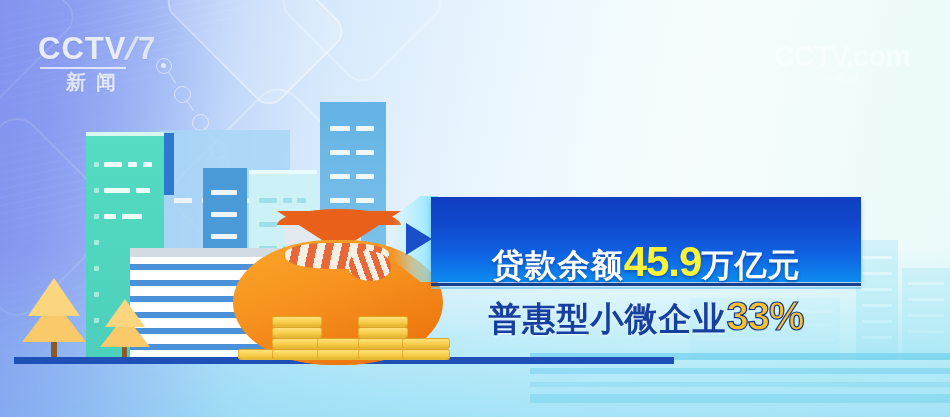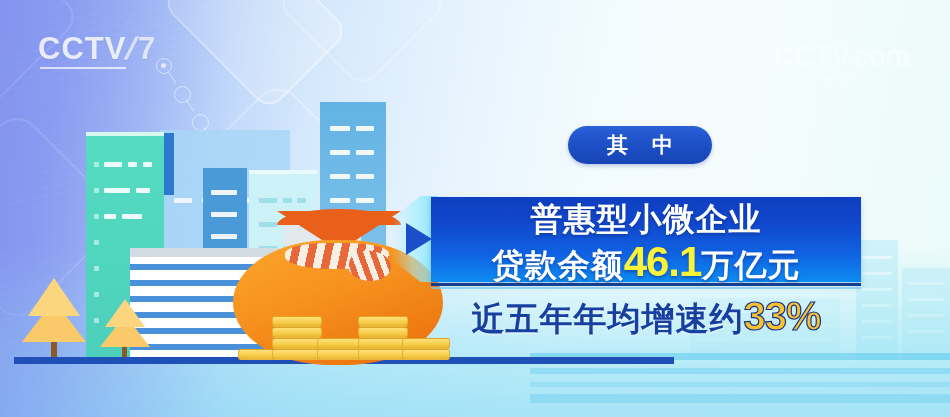--- a/index.html
+++ b/index.html
@@ -668,42 +668,37 @@
   <div class="stack" style="left:402px; width:48px; height:24px;">
     <span class="coin" style="bottom:0;"></span>
     <span class="coin" style="bottom:11px;"></span>
   </div>
 
   <div class="logo-wrap">
     <div class="logo-cctv">
       <span>CCTV</span><span class="logo-slash">/</span><span class="logo-13">7</span>
     </div>
     <div class="logo-bar"></div>
+    <div class="logo-news">新闻</div>
   </div>
 
   <div class="watermark">
     <div class="wm-main">CCTV.com</div>
     <div class="wm-sub">央视网</div>
   </div>
 
-  <div class="badge">
-    <span>其 中</span>
-  </div>
 
   <div class="arrow-glow"></div>
   <div class="arrow-tri"></div>
 
   <div class="banner"></div>
   <div class="banner-underline"></div>
   <div class="banner-underline2"></div>
 
-  <div class="bline bline1">
-    <span class="cn-white">普惠型小微企业</span>
-  </div>
   <div class="bline bline2">
-    <span class="cn-white">贷款余额</span><span class="num-yellow">46.1</span><span class="cn-white">万亿元</span>
+    <span class="cn-white">贷款余额</span><span class="num-yellow">45.9</span><span class="cn-white">万亿元</span>
   </div>
 
   <div class="tagline">
-    <span class="cn-darkblue">近五年年均增速约</span><span class="num-gold">33%</span>
+    <span class="cn-darkblue">普惠型小微企业</span><span class="num-gold">33%</span>
   </div>
 
 </div>
 
 </body></html>

